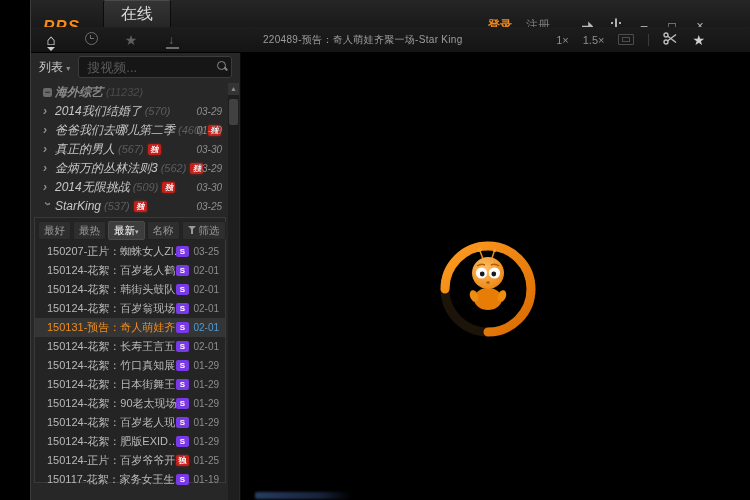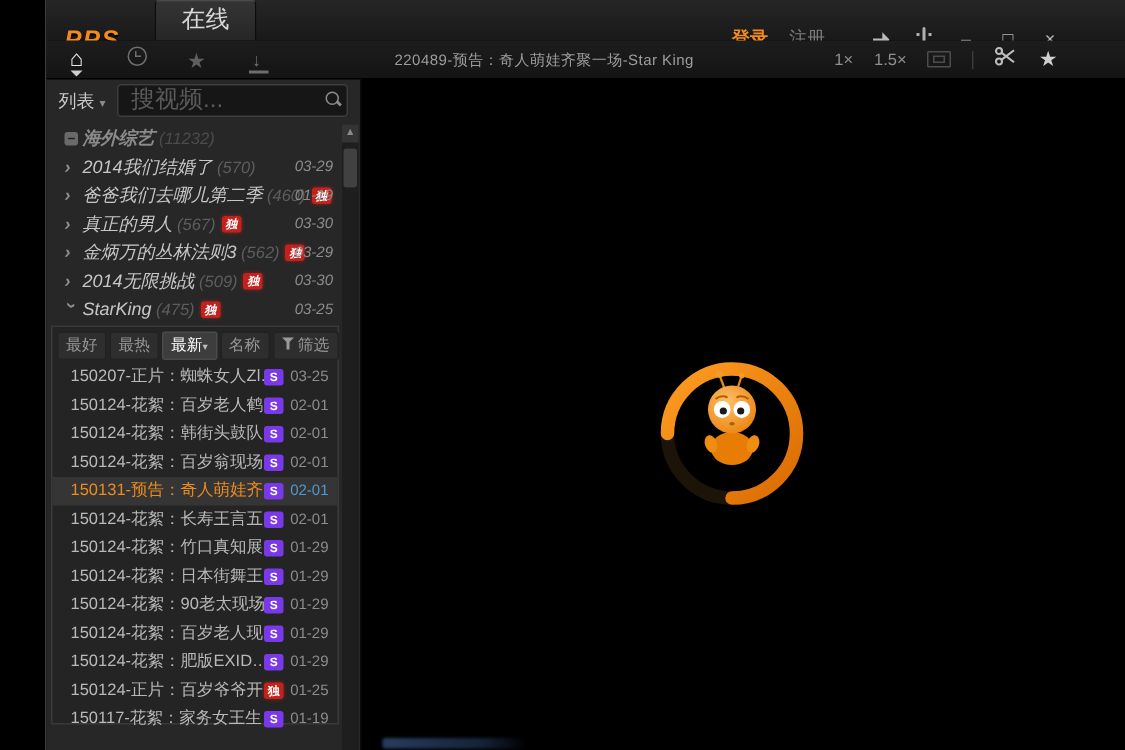--- a/index.html
+++ b/index.html
@@ -40,21 +40,21 @@
   .vsep{width:1px;height:12px;background:#3a3a3a;}
   .tstar{color:#cfcfcf;font-size:14px;cursor:pointer;}
   
   .main{position:relative;height:448px;display:flex;}
   
   .sidebar{position:relative;width:210px;background:#272727;box-sizing:border-box;border-right:1px solid #0a0a0a;overflow:hidden;}
   .side-top{height:28px;display:flex;align-items:center;padding:0 8px;}
   .list-dd{color:#c9c9c9;font-size:12px;cursor:pointer;white-space:nowrap;}
   .list-dd .caret{font-size:8px;color:#8a8a8a;}
   .searchbox{position:relative;flex:1;margin-left:8px;height:20px;background:#161616;border:1px solid #3c3c3c;border-radius:3px;}
-  .searchbox input{position:absolute;left:6px;top:0;width:150px;height:18px;background:transparent;border:none;outline:none;color:#aaa;font-size:16px;font-family:inherit;}
+  .searchbox input{position:absolute;left:6px;top:0;width:150px;height:18px;background:transparent;border:none;outline:none;color:#aaa;font-size:13px;font-family:inherit;}
   .searchbox input::placeholder{color:#5a5a5a;}
   .mag-ic{position:absolute;right:5px;top:4px;width:7px;height:7px;border:1.5px solid #8a8a8a;border-radius:50%;cursor:pointer;}
   .mag-ic::after{content:"";position:absolute;left:6px;top:6px;width:4px;height:1.5px;background:#8a8a8a;transform:rotate(45deg);}
   .tree{position:absolute;left:0;right:0;top:30px;bottom:0;}
   .cat-row{position:relative;height:19px;line-height:19px;padding-left:12px;font-size:12px;color:#c6c6c6;cursor:pointer;white-space:nowrap;font-style:italic;}
   .cat-row .chev{display:inline-block;color:#8f8f8f;font-size:12px;width:12px;transform-origin:40% 50%;}
   .cat-row .chev.down{transform:rotate(90deg);}
   .chev::before{content:"›";font-weight:bold;}
   .minusbox{display:inline-block;width:9px;height:9px;margin-right:3px;border-radius:2px;background:#6a6a6a;color:#222;
     font-size:9px;line-height:9px;text-align:center;vertical-align:1px;}
@@ -175,21 +175,21 @@
   </div>
             <div class="cat-row">
     <span class="chev"></span><span class="nm">金炳万的丛林法则3</span><span class="cnt">(562)</span><span class="badge red">独</span>
     <span class="cat-date">03-29</span>
   </div>
             <div class="cat-row">
     <span class="chev"></span><span class="nm">2014无限挑战</span><span class="cnt">(509)</span><span class="badge red">独</span>
     <span class="cat-date">03-30</span>
   </div>
             <div class="cat-row">
-    <span class="chev down"></span><span class="nm">StarKing</span><span class="cnt">(475)</span><span class="badge red">独</span>
+    <span class="chev down"></span><span class="nm">StarKing</span><span class="cnt">(537)</span><span class="badge red">独</span>
     <span class="cat-date">03-25</span>
   </div>
           </div>
         <div class="subpanel">
           <div class="filterbar">
               <span class="fbtn"><span class="lb">最好</span></span>
               <span class="fbtn"><span class="lb">最热</span></span>
               <span class="fbtn active"><span class="lb">最新</span><span class="caret">▾</span></span>
               <span class="fbtn"><span class="lb">名称</span></span>
               <span class="fbtn"><span class="funnel-ic"></span><span class="lb">筛选</span></span>

